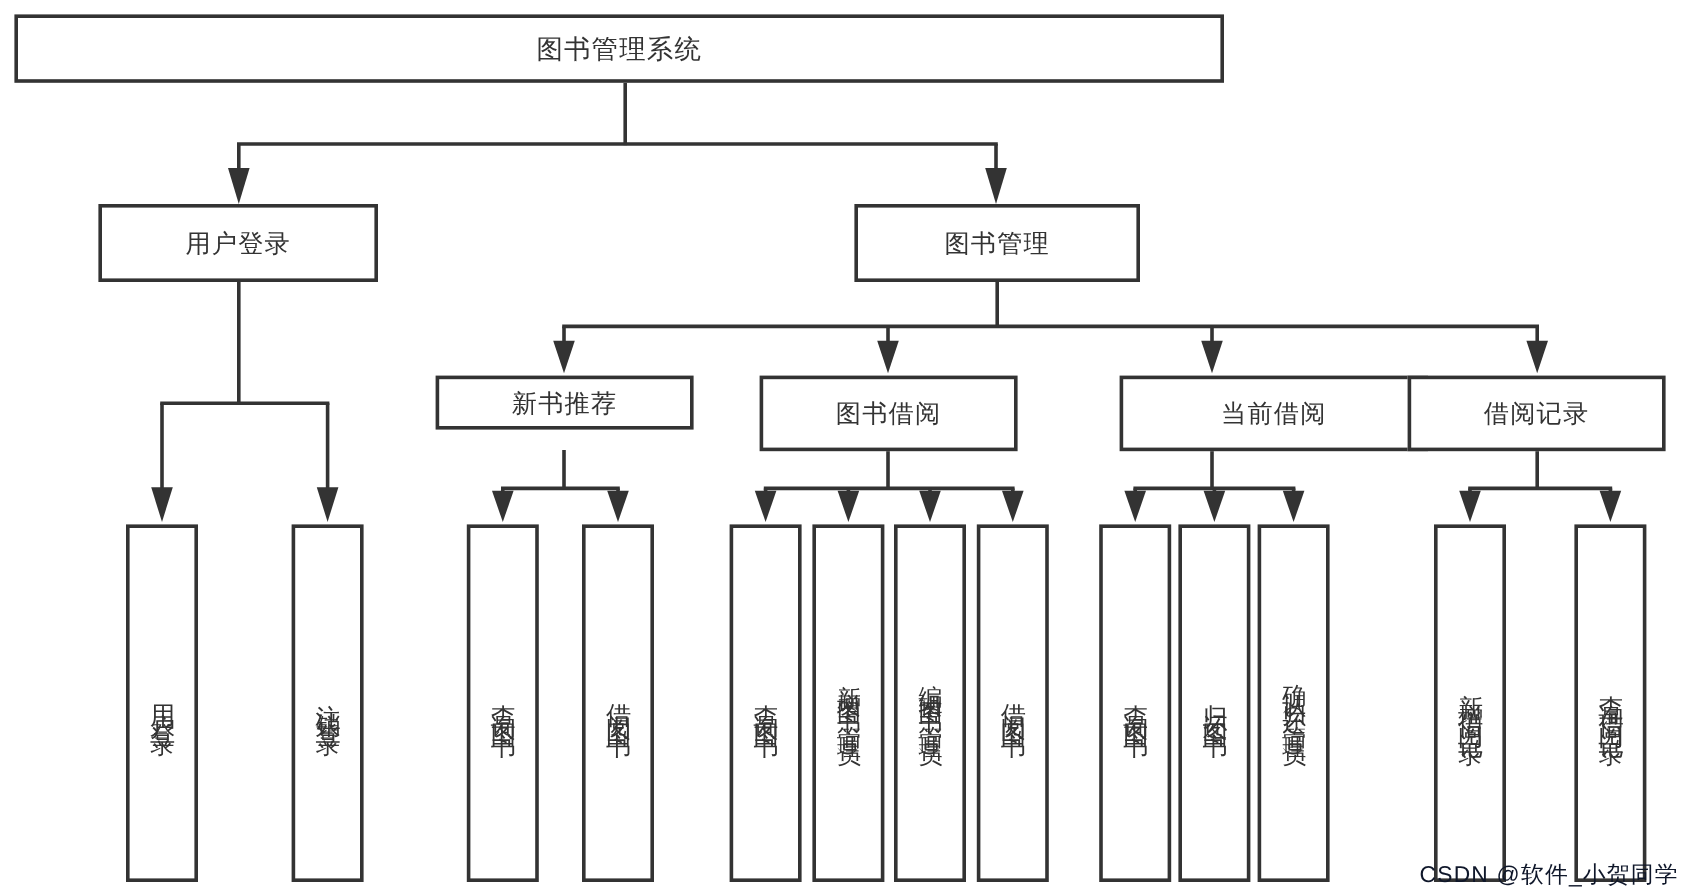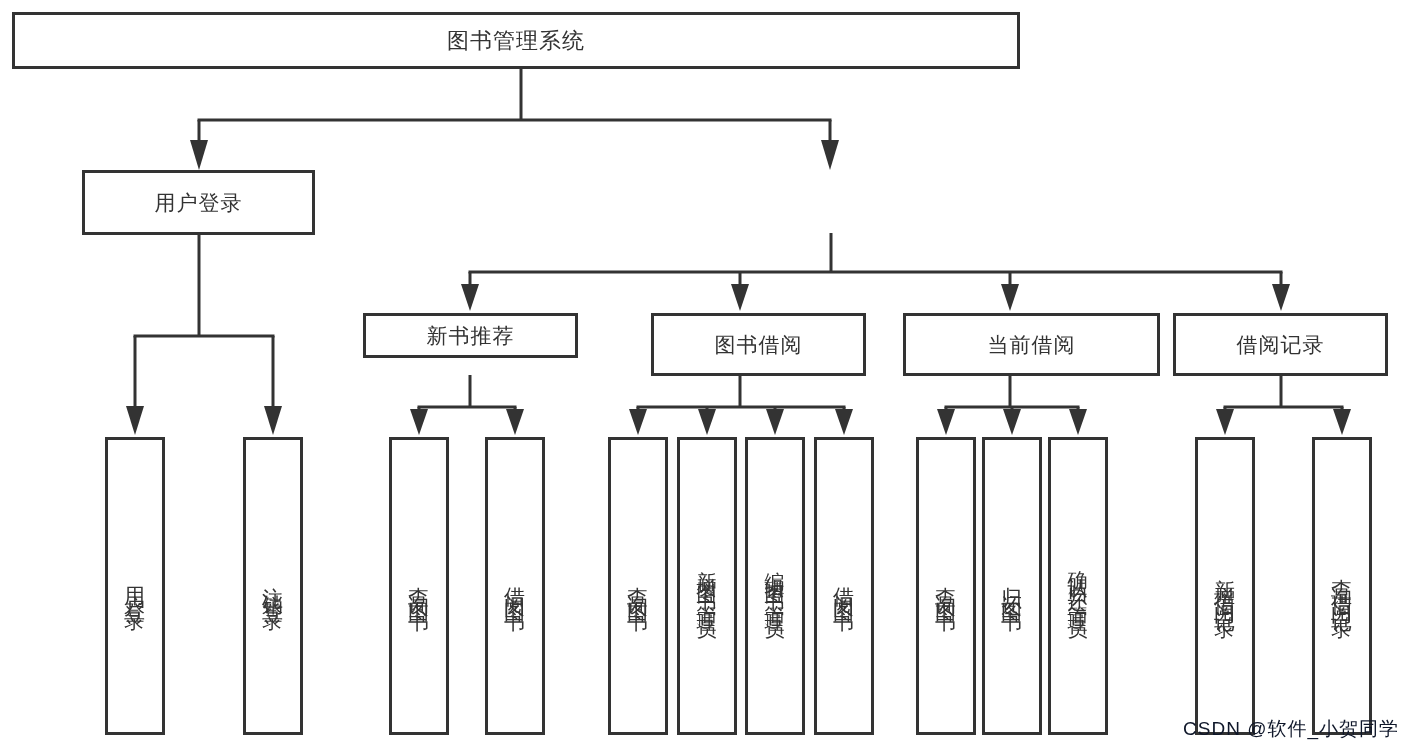--- a/index.html
+++ b/index.html
@@ -113,24 +113,25 @@
       <polygon points="1003,409 1021,409 1012,435"></polygon>
       <polygon points="1069,409 1087,409 1078,435"></polygon>
       <polygon points="1216,409 1234,409 1225,435"></polygon>
       <polygon points="1333,409 1351,409 1342,435"></polygon>
     </g>
   </svg>
 
   <div class="box hbox root-box" style="left:12px; top:12px; width:1008px; height:57px;">图书管理系统</div>
 
   <div class="box hbox" style="left:82px; top:170px; width:233px; height:65px;">用户登录</div>
+  <div class="box hbox" style="left:712px; top:170px; width:238px; height:65px;">图书管理</div>
 
   <div class="box hbox" style="left:363px; top:313px; width:215px; height:45px;">新书推荐</div>
-  <div class="box hbox" style="left:633px; top:313px; width:215px; height:63px;margin-left:18px;">图书借阅</div>
-  <div class="box hbox" style="left:903px; top:313px; width:257px; height:63px;">当前借阅</div>
+  <div class="box hbox" style="left:633px; top:313px; width:215px; height:63px;">图书借阅</div>
+  <div class="box hbox" style="left:933px; top:313px; width:257px; height:63px;">当前借阅</div>
   <div class="box hbox" style="left:1173px; top:313px; width:215px; height:63px;">借阅记录</div>
 
   <div class="box vbox" style="left:105px; top:437px; width:60px; height:298px;">
     <span class="vtext">用户登录</span>
   </div>
   <div class="box vbox" style="left:243px; top:437px; width:60px; height:298px;">
     <span class="vtext">注销登录</span>
   </div>
   <div class="box vbox" style="left:389px; top:437px; width:60px; height:298px;">
     <span class="vtext">查询图书</span>

